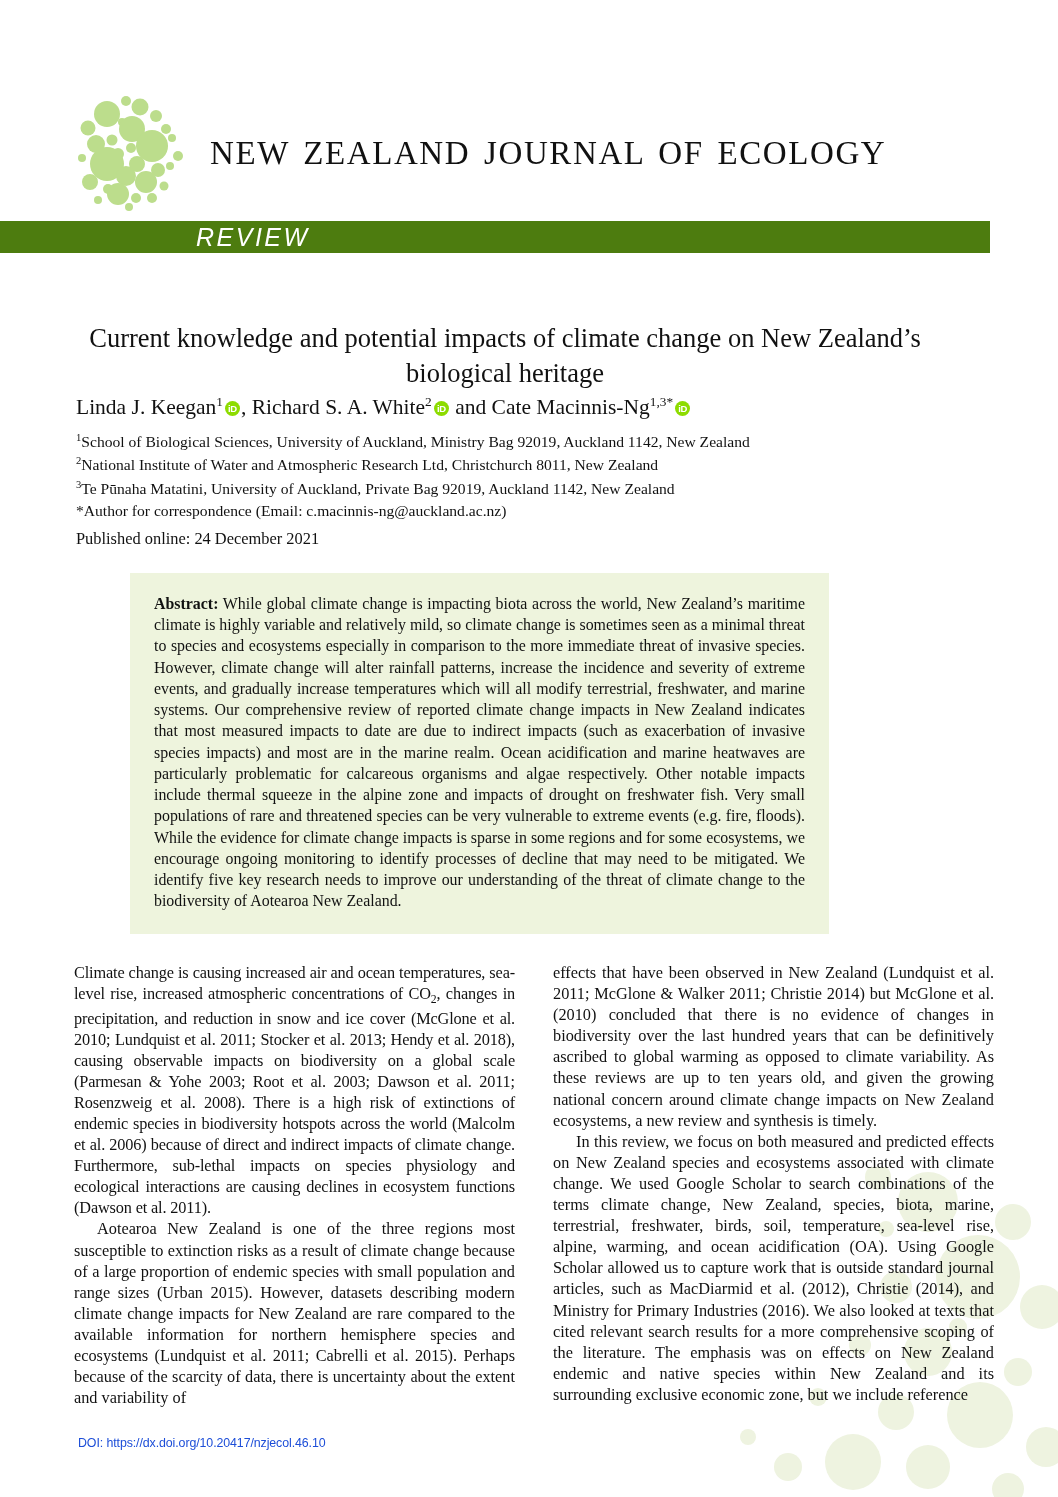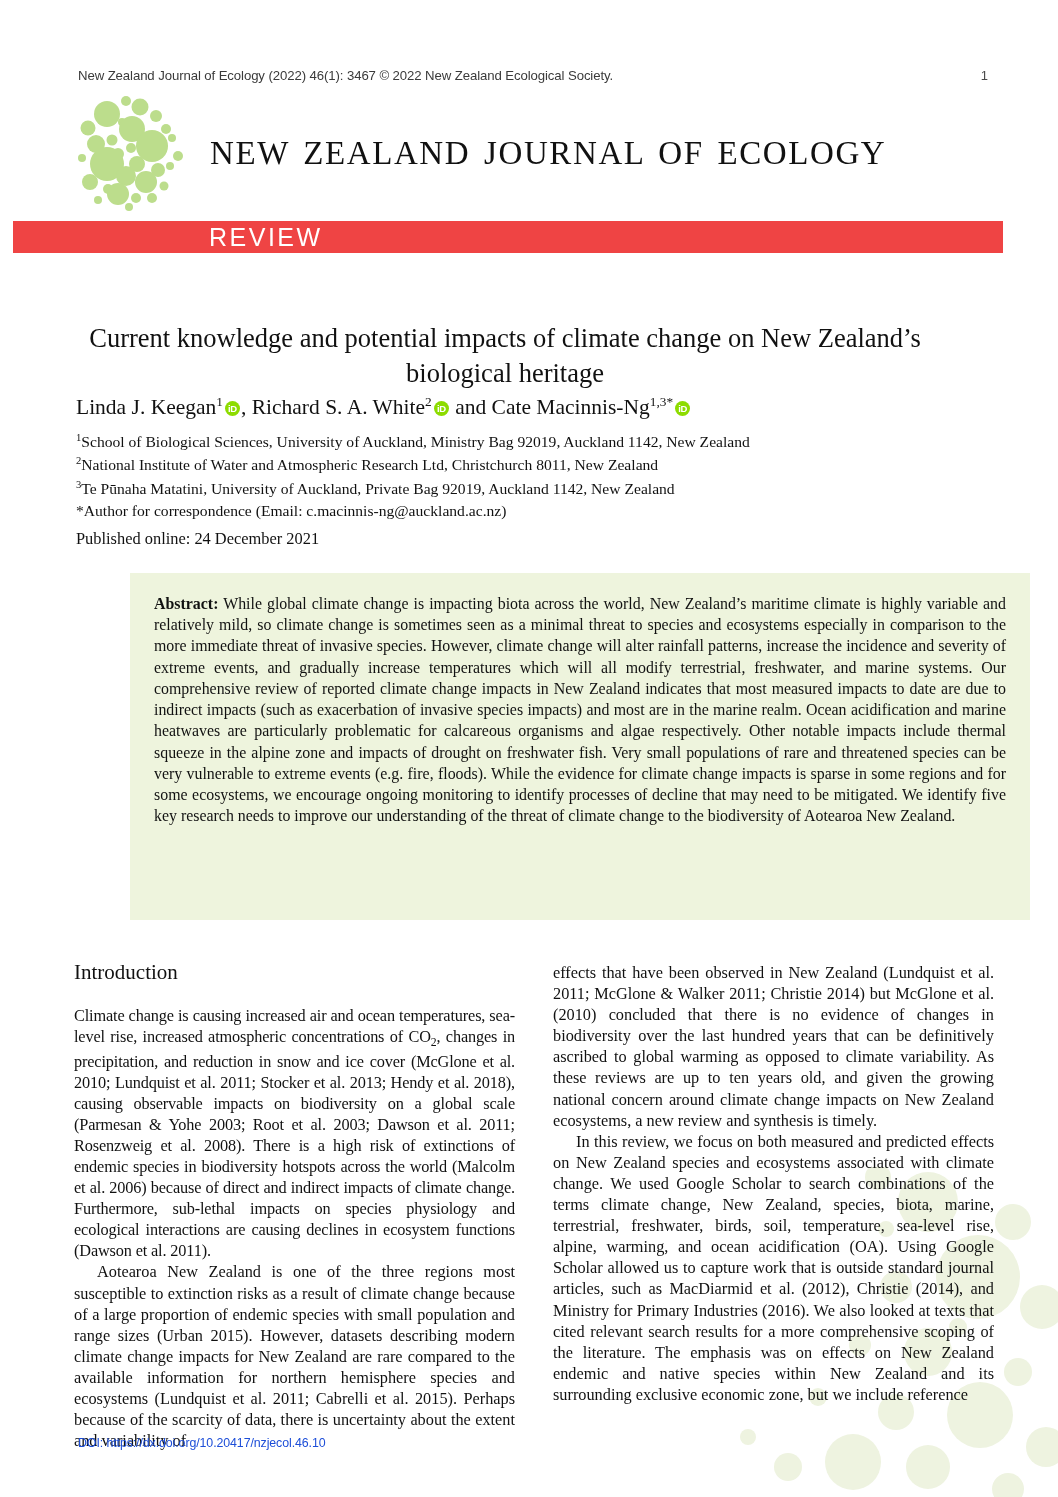--- a/index.html
+++ b/index.html
@@ -71,24 +71,25 @@
     letter-spacing: 1.6px;
     color: #111;
     white-space: nowrap;
     word-spacing: 4px;
   }
 
   
   #review-banner {
     position: absolute;
     top: 221px;
-    left: 13px;
+    left: 0;
     width: 990px;
     height: 32px;
-    background: #ef4444;
+    background: #4d7c0f;
+    font-style: italic;
   }
   #review-banner .label {
     position: absolute;
     left: 196px;
     top: 50%;
     transform: translateY(-50%);
     color: #ffffff;
     font-family: "Liberation Sans", "DejaVu Sans", sans-serif;
     font-size: 25px;
     letter-spacing: 2.5px;
@@ -153,25 +154,25 @@
     left: 76px;
     font-size: 16.4px;
     color: #111;
   }
 
   
   #abstract-box {
     position: absolute;
     top: 573px;
     left: 130px;
-    width: 900px;
+    width: 699px;
     min-height: 347px;
     background: #eef4dd;
     box-sizing: border-box;
-    padding: 20px 24px 15px 24px;
+    padding: 20px 24px 22px 24px;
   }
   #abstract-box p {
     margin: 0;
     font-size: 15.9px;
     line-height: 1.335;
     text-align: justify;
     color: #111;
     hyphens: none;
   }
   #abstract-box .kw { margin-top: 15px; }
@@ -237,24 +238,20 @@
   <circle cx="225" cy="295" r="28"></circle>
     <circle cx="160" cy="300" r="14"></circle>
   <circle cx="120" cy="270" r="8"></circle>
     <circle cx="380" cy="322" r="16"></circle>
   <circle cx="258" cy="62" r="8"></circle>
     <circle cx="330" cy="160" r="9"></circle>
 </svg>
 
 <div class="page">
 
-  <div id="running-head">
-    <span>New Zealand Journal of Ecology (2022) 46(1): 3467 © 2022 New Zealand Ecological Society.</span>
-    <span class="pageno">1</span>
-  </div>
 
   <div id="masthead">
     <svg id="journal-logo" viewBox="0 0 118 118" aria-hidden="true">
       <circle cx="33" cy="20" r="13"></circle>
         <circle cx="52" cy="7" r="5"></circle>
       <circle cx="66" cy="13" r="8.5"></circle>
         <circle cx="82" cy="22" r="6"></circle>
       <circle cx="14" cy="34" r="7.5"></circle>
         <circle cx="48" cy="28" r="4"></circle>
       <circle cx="58" cy="35" r="13"></circle>
@@ -304,21 +301,20 @@
 
   <div id="published-line">Published online: 24 December 2021</div>
 
   <section id="abstract-box">
     <p><b>Abstract:</b><span> While global climate change is impacting biota across the world, New Zealand’s maritime climate is highly variable and relatively mild, so climate change is sometimes seen as a minimal threat to species and ecosystems especially in comparison to the more immediate threat of invasive species. However, climate change will alter rainfall patterns, increase the incidence and severity of extreme events, and gradually increase temperatures which will all modify terrestrial, freshwater, and marine systems. Our comprehensive review of reported climate change impacts in New Zealand indicates that most measured impacts to date are due to indirect impacts (such as exacerbation of invasive species impacts) and most are in the marine realm. Ocean acidification and marine heatwaves are particularly problematic for calcareous organisms and algae respectively. Other notable impacts include thermal squeeze in the alpine zone and impacts of drought on freshwater fish. Very small populations of rare and threatened species can be very vulnerable to extreme events (e.g. fire, floods). While the evidence for climate change impacts is sparse in some regions and for some ecosystems, we encourage ongoing monitoring to identify processes of decline that may need to be mitigated. We identify five key research needs to improve our understanding of the threat of climate change to the biodiversity of Aotearoa New Zealand.</span></p>
   </section>
 
   <div id="columns">
 
     <div class="col">
-      <h2 class="section-heading">Introduction</h2>
       <p class="tight"><span>Climate change is causing increased air and ocean temperatures, sea-level rise, increased atmospheric concentrations of CO</span><sub>2</sub><span>, changes in precipitation, and reduction in snow and ice cover (McGlone et al. 2010; Lundquist et al. 2011; Stocker et al. 2013; Hendy et al. 2018), causing observable impacts on biodiversity on a global scale (Parmesan &amp; Yohe 2003; Root et al. 2003; Dawson et al. 2011; Rosenzweig et al. 2008). There is a high risk of extinctions of endemic species in biodiversity hotspots across the world (Malcolm et al. 2006) because of direct and indirect impacts of climate change. Furthermore, sub-lethal impacts on species physiology and ecological interactions are causing declines in ecosystem functions (Dawson et al. 2011).</span></p>
       <p class="indent">Aotearoa New Zealand is one of the three regions most susceptible to extinction risks as a result of climate change because of a large proportion of endemic species with small population and range sizes (Urban 2015). However, datasets describing modern climate change impacts for New Zealand are rare compared to the available information for northern hemisphere species and ecosystems (Lundquist et al. 2011; Cabrelli et al. 2015). Perhaps because of the scarcity of data, there is uncertainty about the extent and variability of</p>
     </div>
 
     <div class="col">
       <p>effects that have been observed in New Zealand (Lundquist et al. 2011; McGlone &amp; Walker 2011; Christie 2014) but McGlone et al. (2010) concluded that there is no evidence of changes in biodiversity over the last hundred years that can be definitively ascribed to global warming as opposed to climate variability. As these reviews are up to ten years old, and given the growing national concern around climate change impacts on New Zealand ecosystems, a new review and synthesis is timely.</p>
       <p class="indent">In this review, we focus on both measured and predicted effects on New Zealand species and ecosystems associated with climate change. We used Google Scholar to search combinations of the terms climate change, New Zealand, species, biota, marine, terrestrial, freshwater, birds, soil, temperature, sea-level rise, alpine, warming, and ocean acidification (OA). Using Google Scholar allowed us to capture work that is outside standard journal articles, such as MacDiarmid et al. (2012), Christie (2014), and Ministry for Primary Industries (2016). We also looked at texts that cited relevant search results for a more comprehensive scoping of the literature. The emphasis was on effects on New Zealand endemic and native species within New Zealand and its surrounding exclusive economic zone, but we include reference</p>
     </div>
 
   </div>

